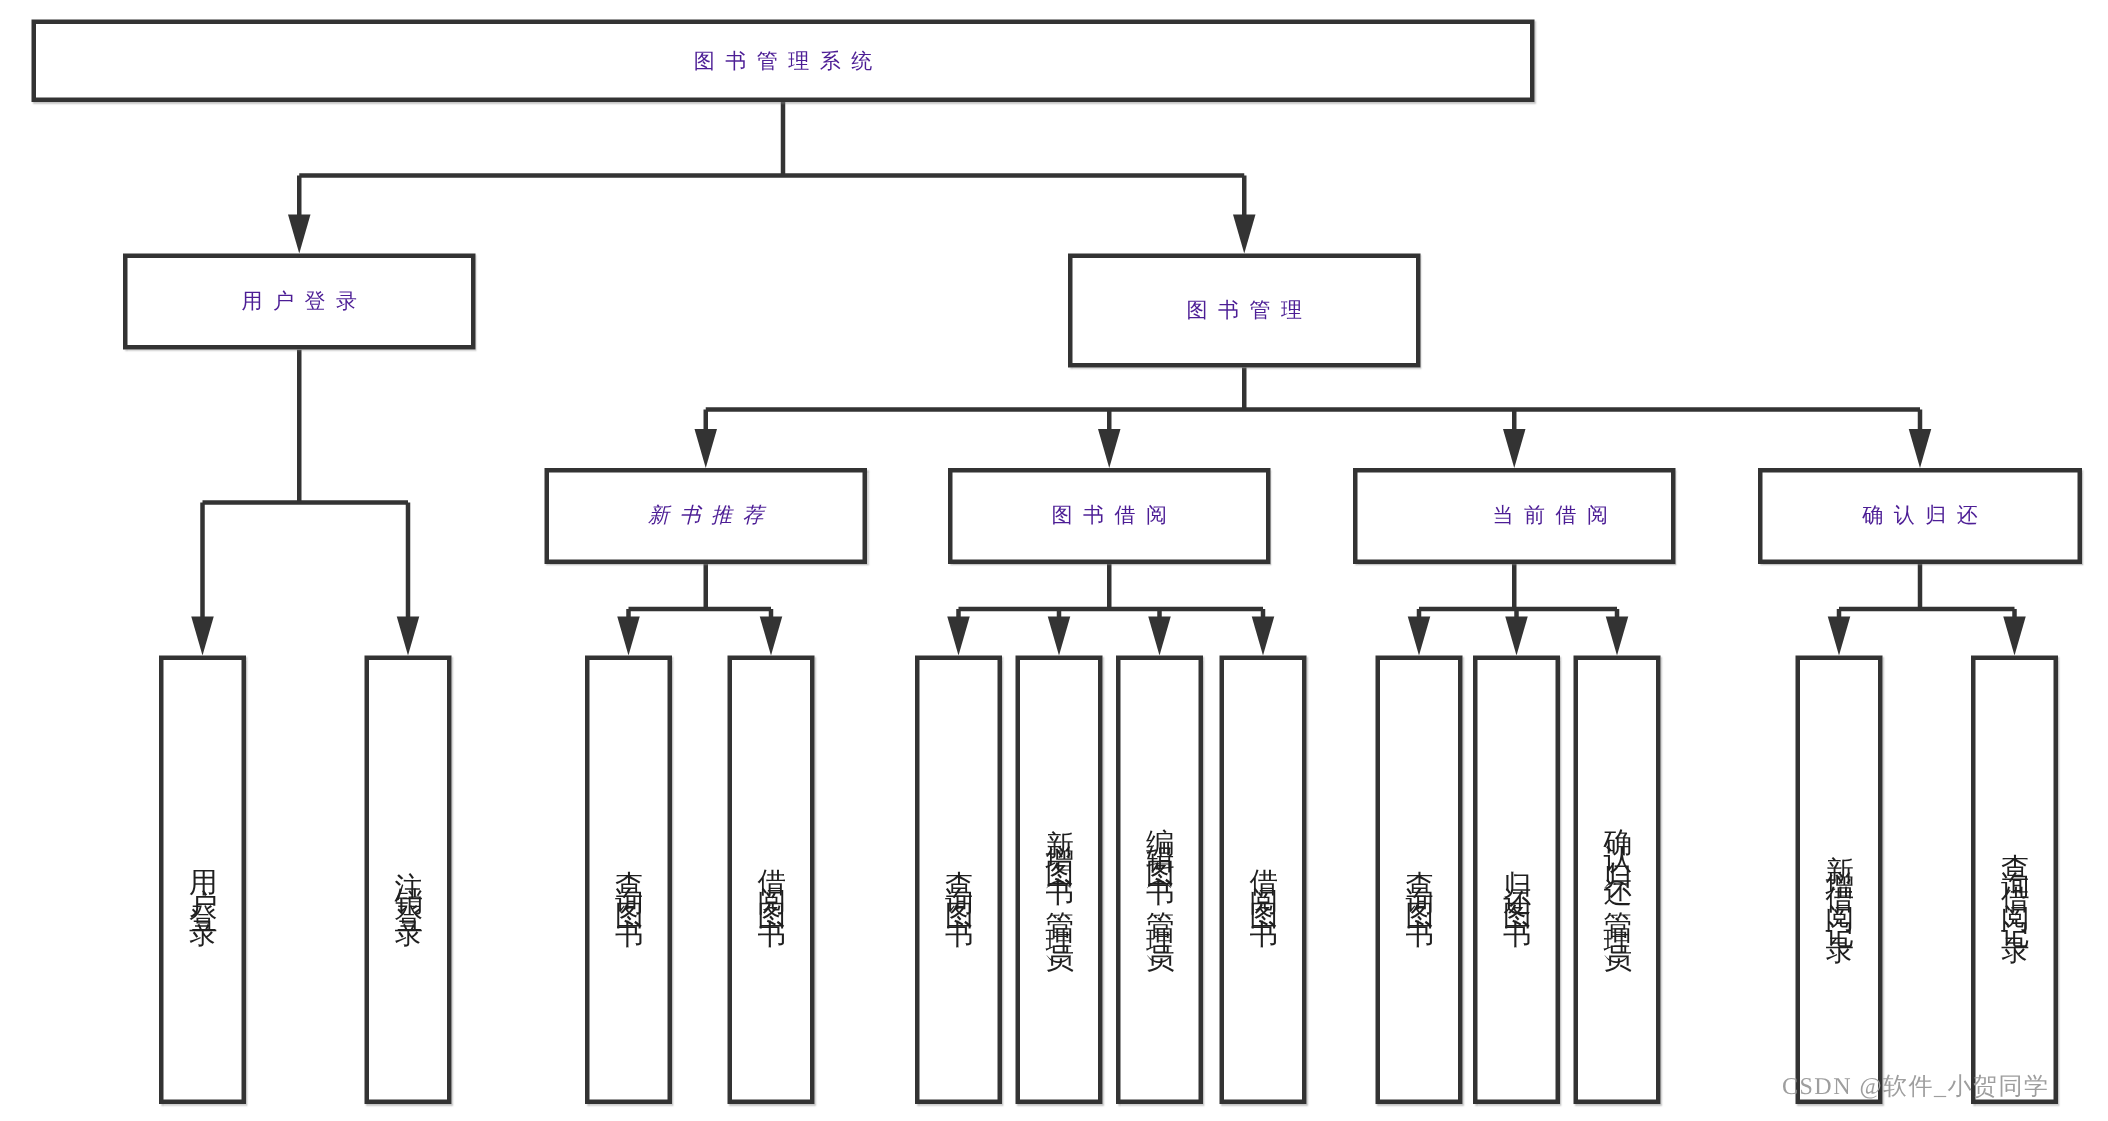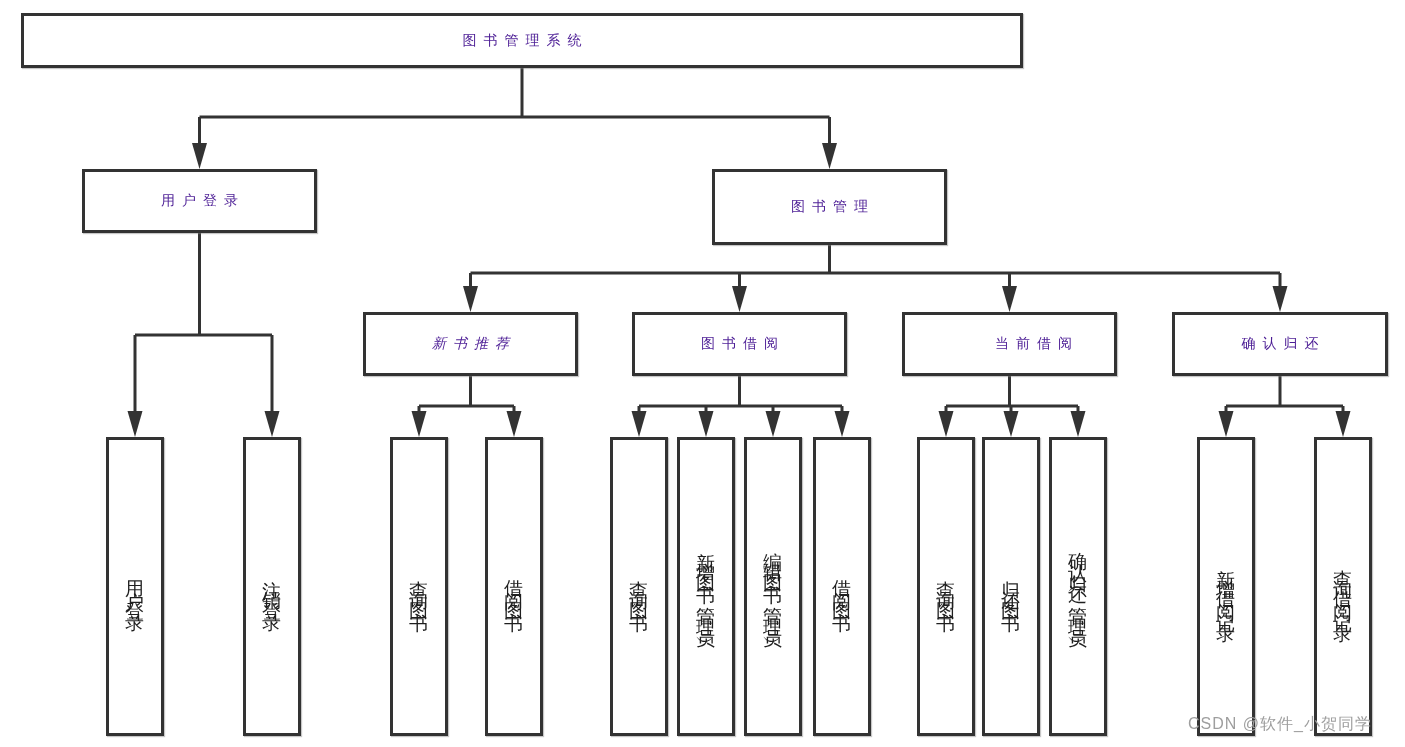--- a/index.html
+++ b/index.html
@@ -74,20 +74,21 @@
   .lf-13 { left: 1314px; }
   #watermark {
     position: absolute;
     left: 1188px;
     top: 714px;
     z-index: 5;
     font-size: 16px;
     letter-spacing: 1px;
     color: #9e9e9e;
     white-space: nowrap;
+    font-family: Liberation Serif, serif;
   }
 </style>
 </head>
 <body>
 
 <div id="canvas">
 
   <svg id="connectors" width="1405" height="747" viewBox="0 0 1405 747">
     <g stroke="#333333" stroke-width="3" fill="none">
 

